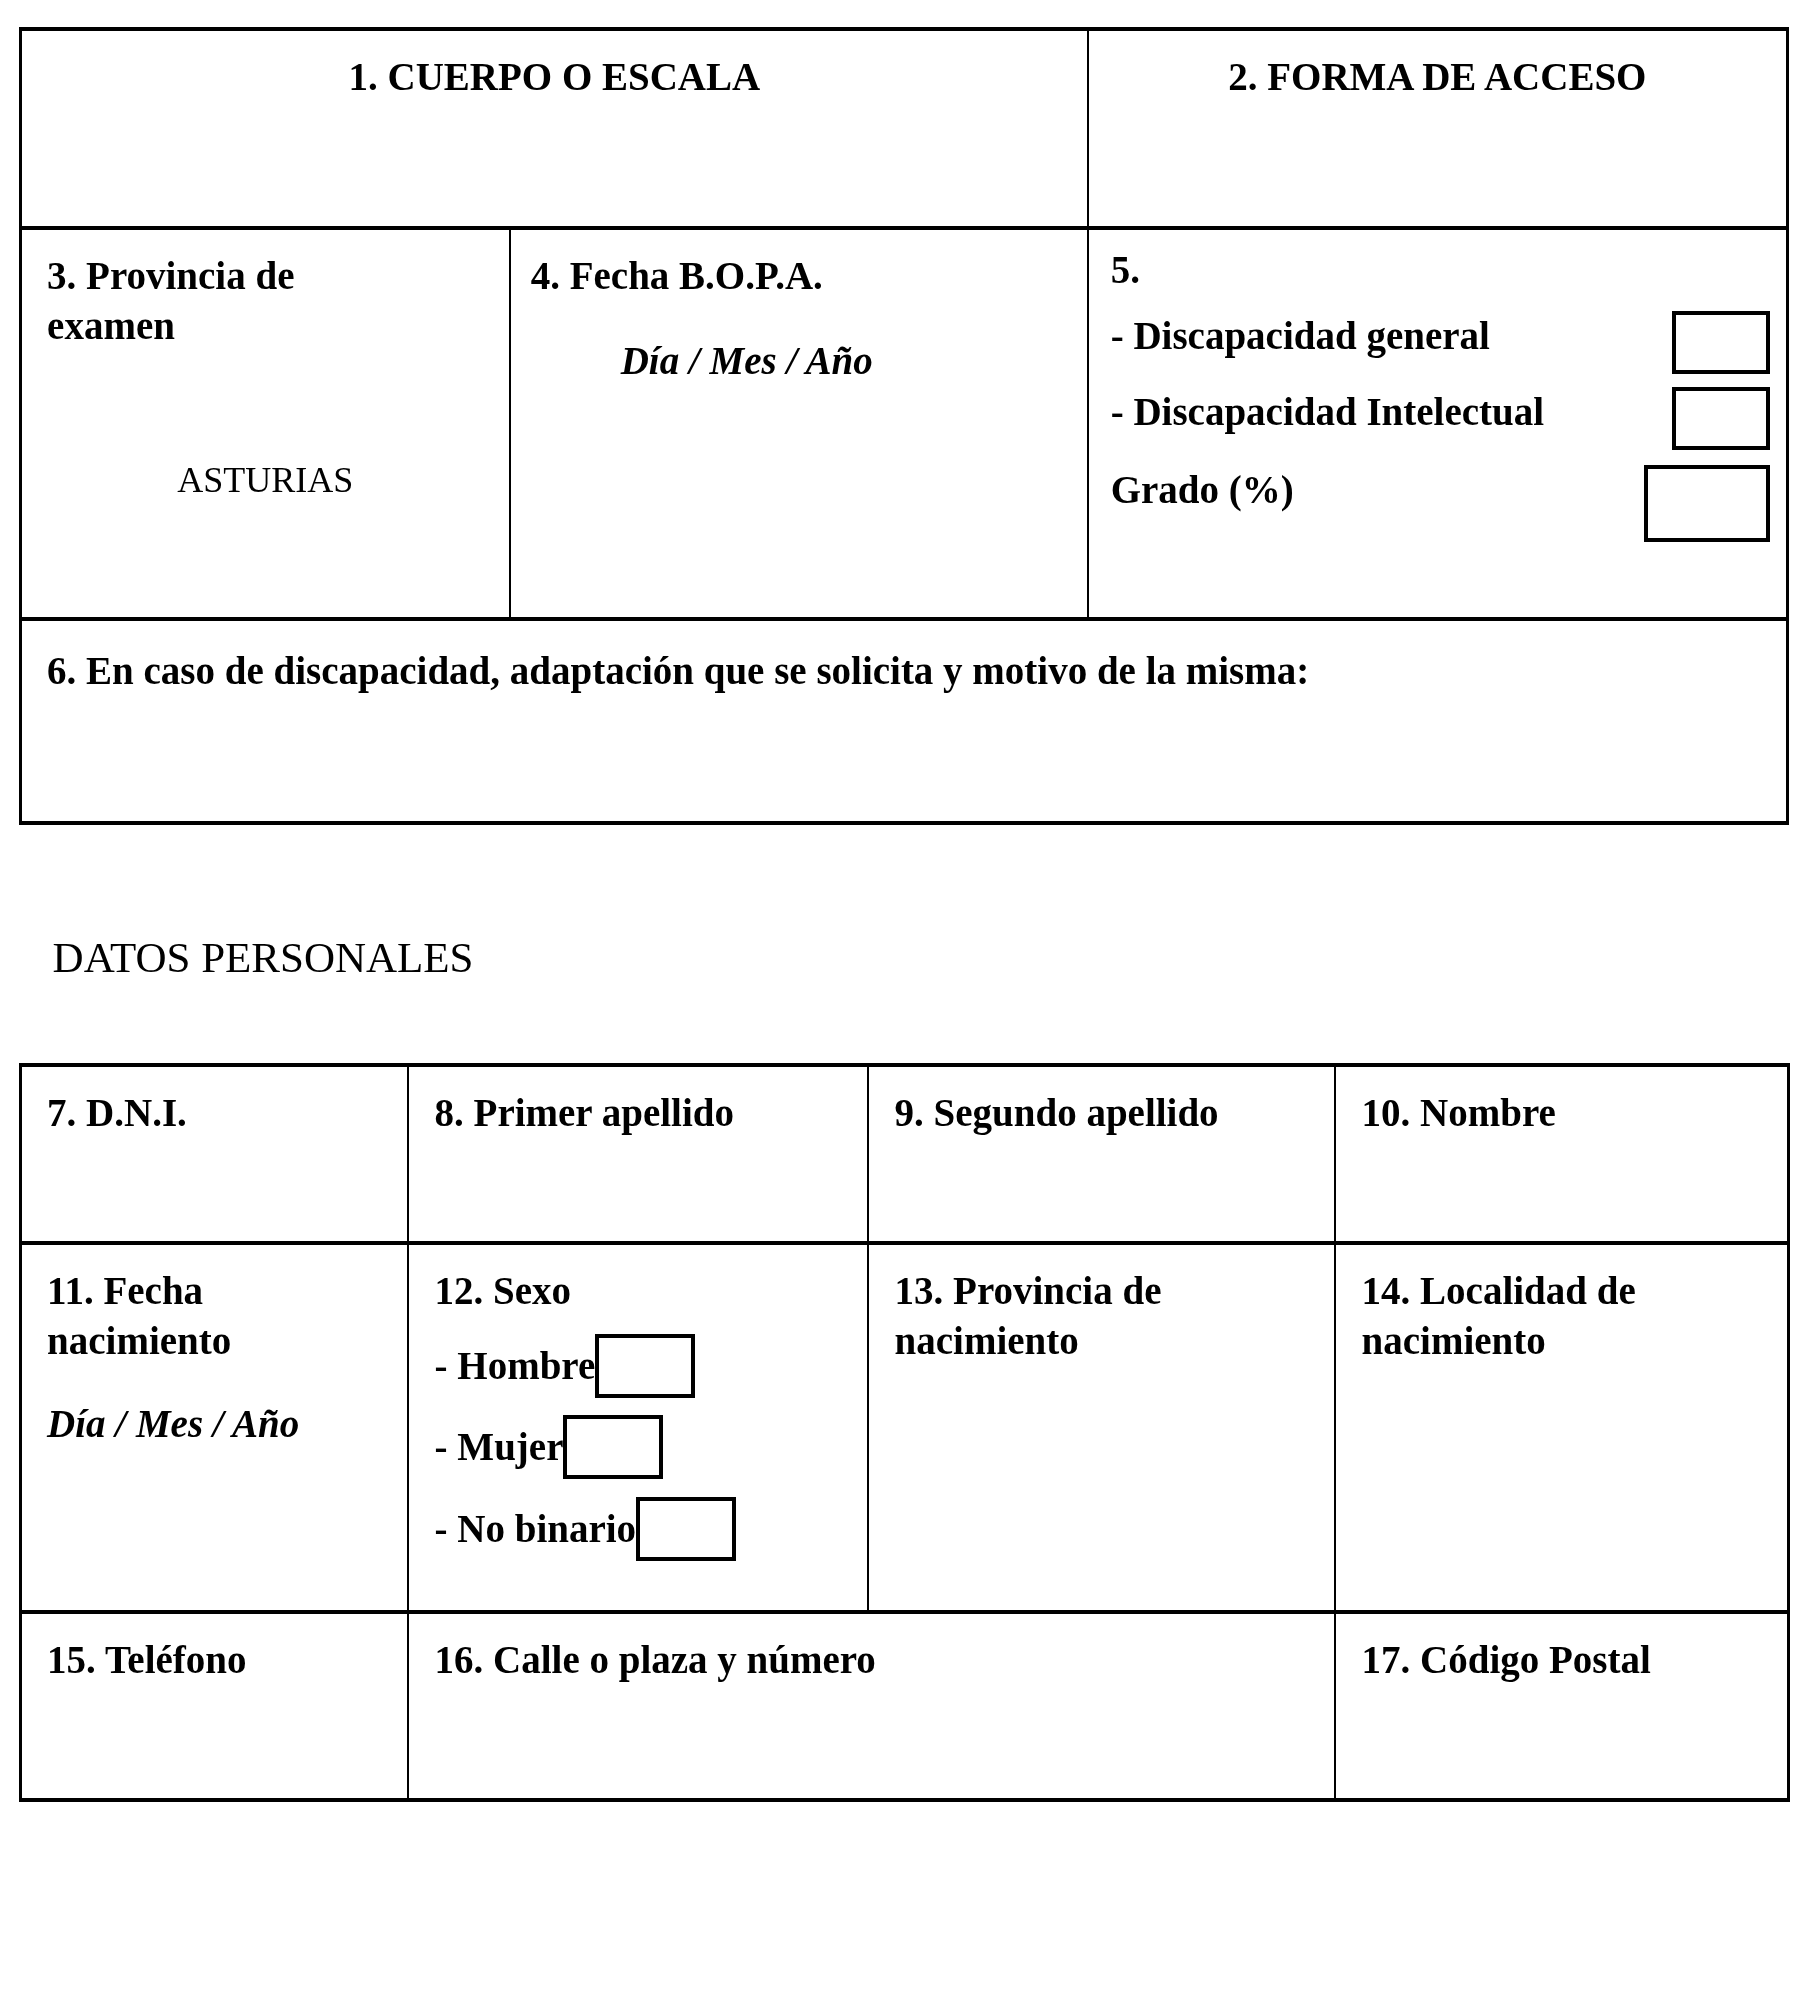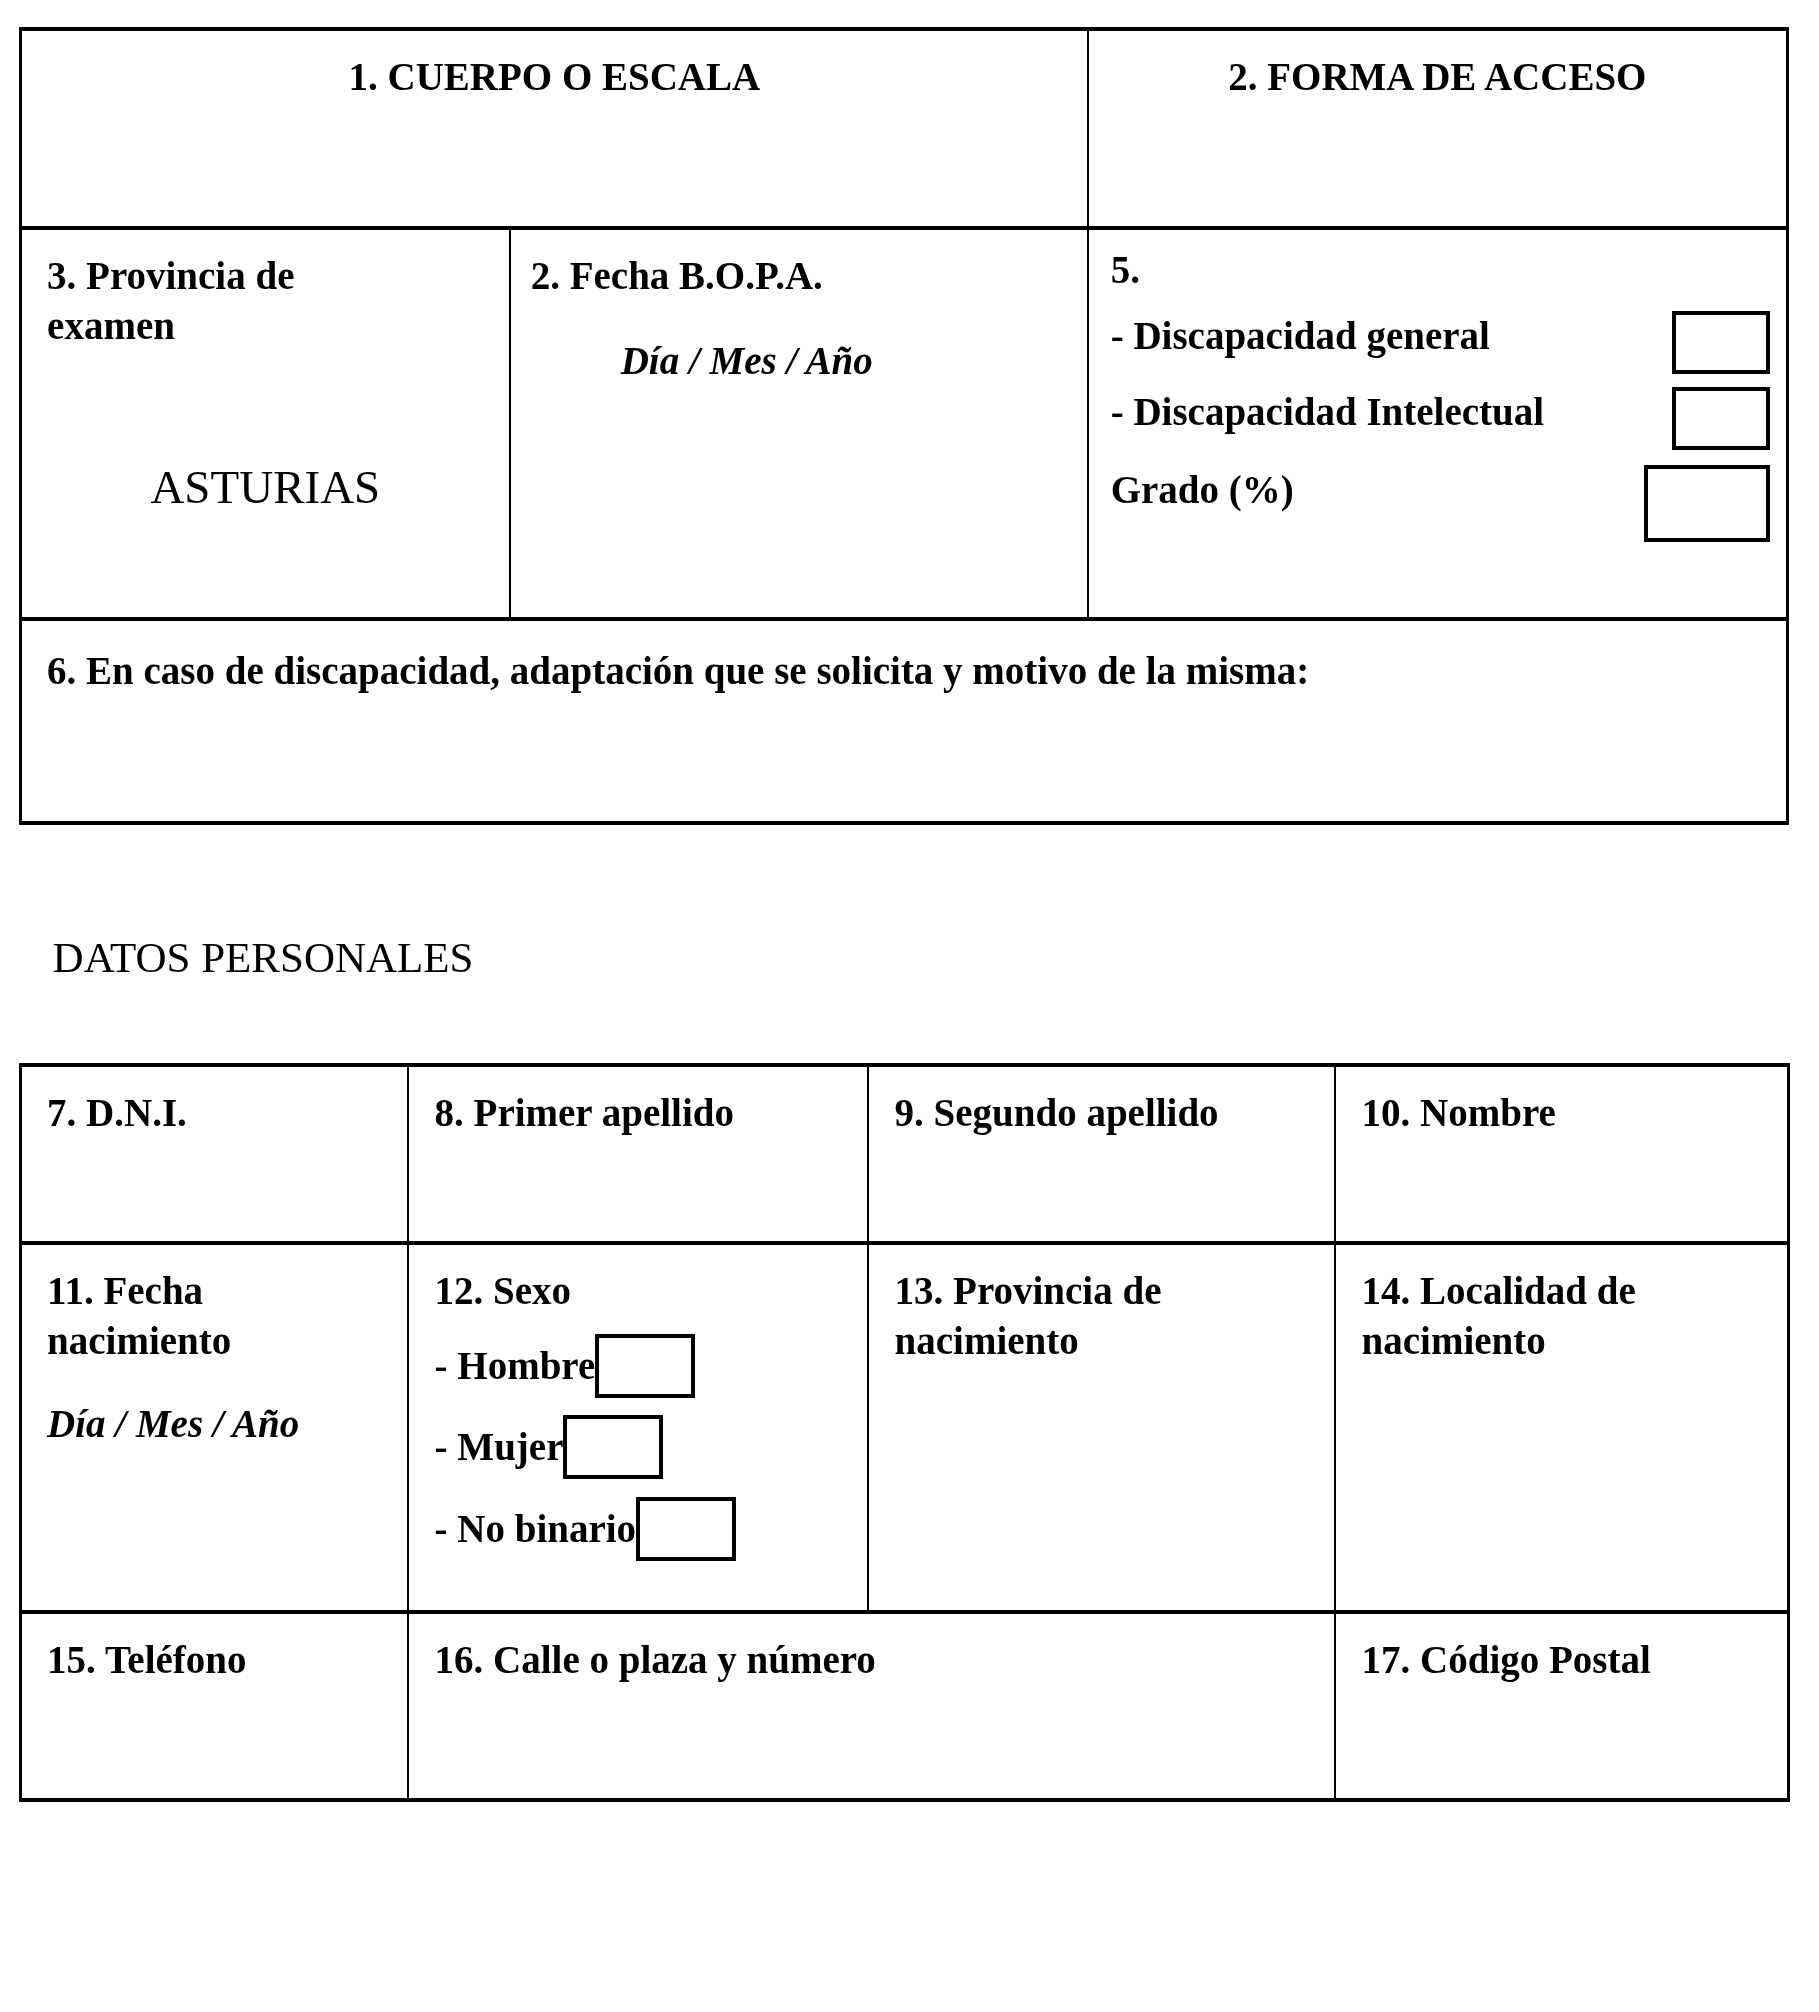--- a/index.html
+++ b/index.html
@@ -17,21 +17,21 @@
     border:2.9px solid #000;border-top-width:4.9px;border-bottom-width:4.9px;
     vertical-align:top;box-sizing:border-box;
     padding:21.6px 25.5px;
     font-size:39px;font-weight:bold;line-height:1.28;
     overflow:hidden;
   }
   .title-cell{text-align:center;}
   .lbl{white-space:pre-line;}
   .narrow{max-width:323px;}
   .value-center{
-    font-weight:normal;font-size:47px;text-align:center;margin-top:106px;
+    font-weight:normal;font-size:36px;text-align:center;margin-top:106px;
   }
   .hint{font-style:italic;}
   .hint-indent{margin:35px 0 0 90px;}
   .hint-under{margin-top:33px;}
   
   .cell5{padding:15.7px 15.7px 15.7px 21.6px !important;}
   .optrow{display:flex;justify-content:space-between;align-items:flex-start;margin-top:15.7px;}
   .optrow.tight{margin-top:13px;}
   .cb{flex:none;width:90px;height:55px;border:4.9px solid #000;background:#fff;}
   .cb-grado{width:118px;height:69px;}
@@ -70,21 +70,21 @@
       <td class="title-cell">
         <div class="lbl">2. FORMA DE ACCESO</div>
       </td>
     </tr>
     <tr class="rB">
       <td>
         <div class="lbl narrow">3. Provincia de examen</div>
         <div class="value-center">ASTURIAS</div>
       </td>
       <td style="padding-left:19.6px">
-        <div class="lbl">2. Fecha B.O.P.A.</div>
+        <div class="lbl">4. Fecha B.O.P.A.</div>
         <div class="hint hint-indent">Día / Mes / Año</div>
       </td>
       <td class="cell5">
         <div class="lbl">5.</div>
         <div class="optrow">
           <span class="lbl">- Discapacidad general</span>
           <span class="cb"></span>
         </div>
         <div class="optrow tight">
           <span class="lbl">- Discapacidad Intelectual</span>

